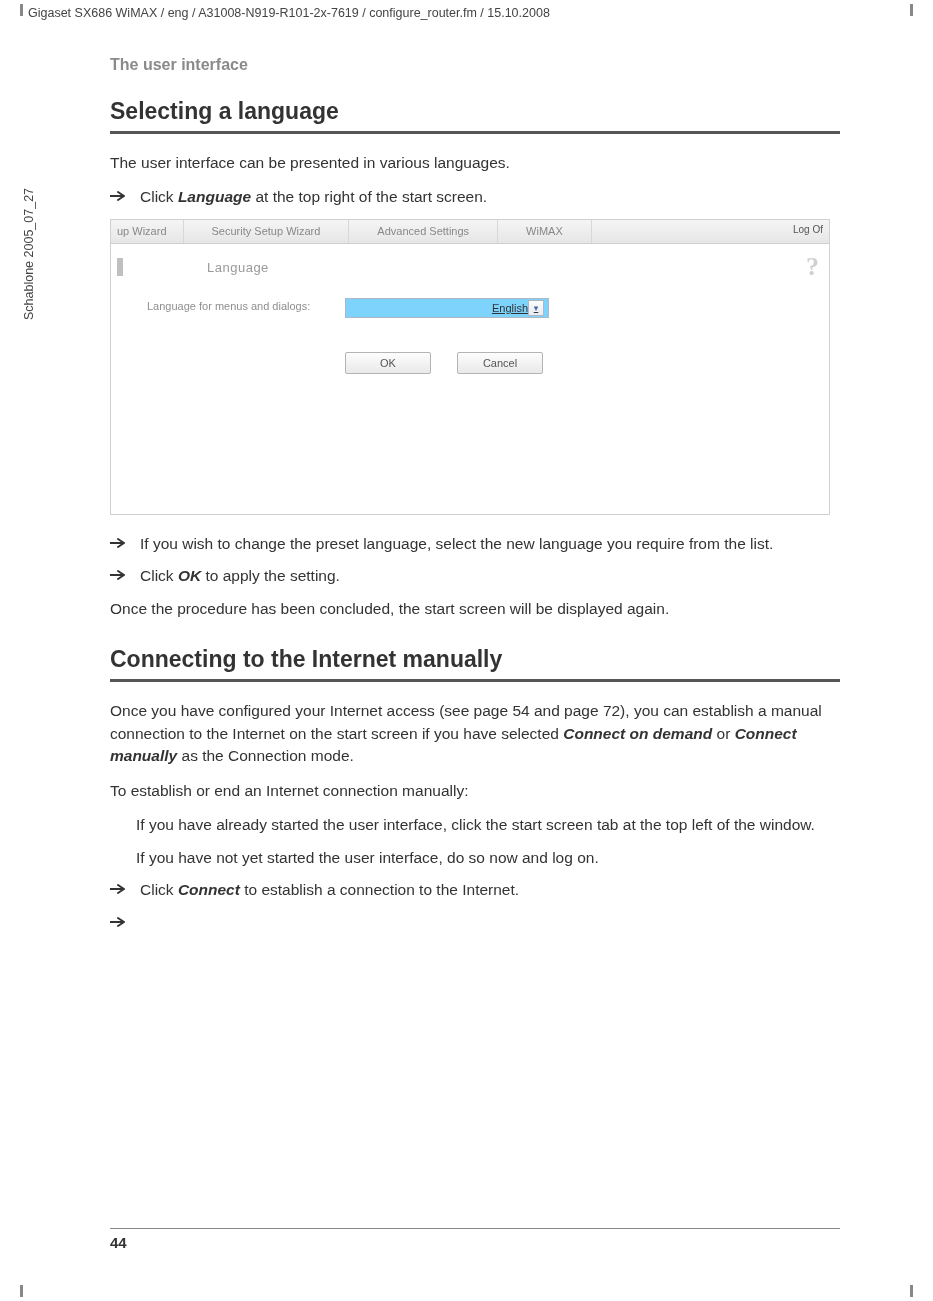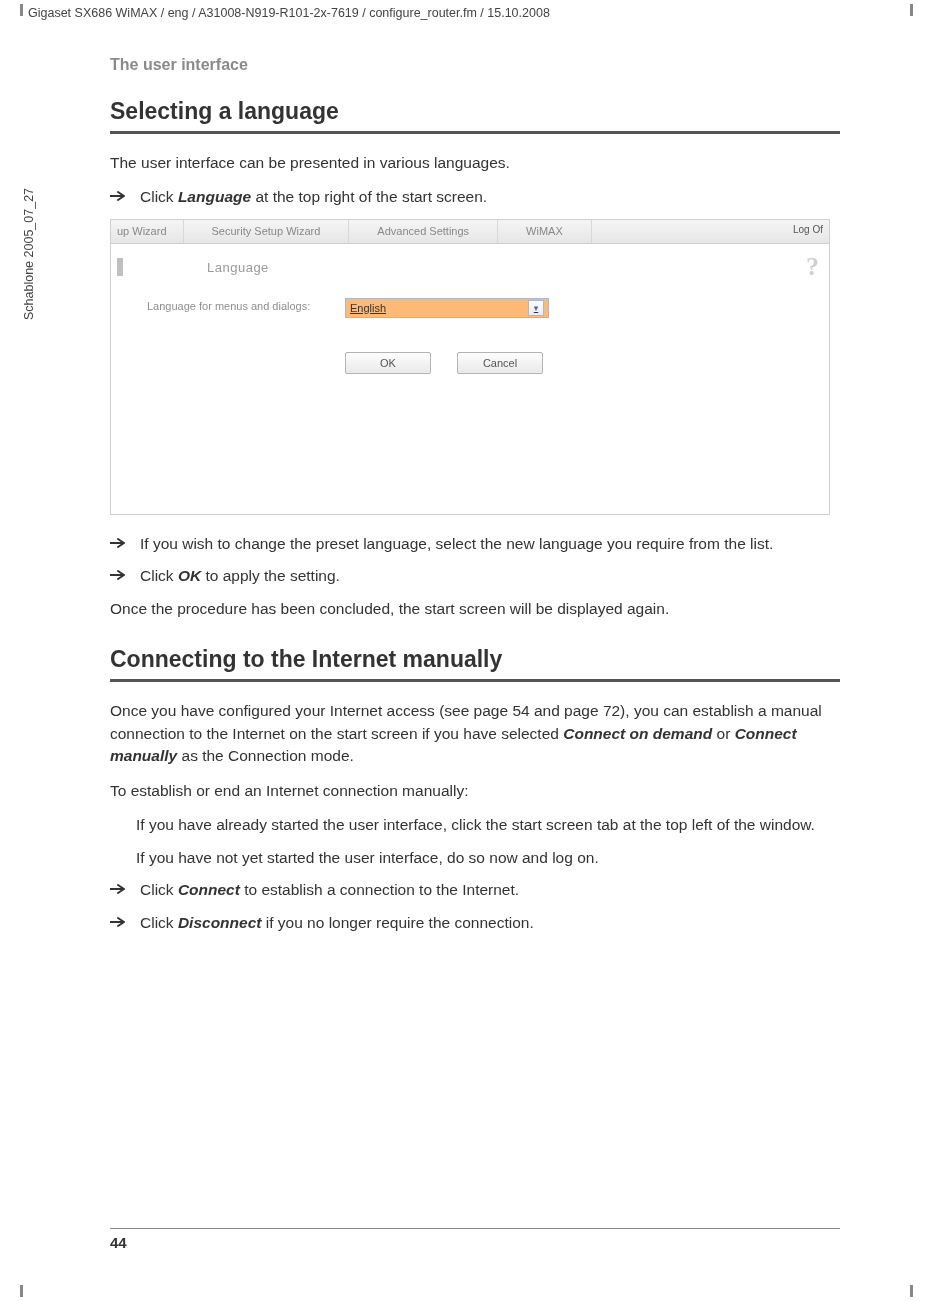--- a/index.html
+++ b/index.html
@@ -119,23 +119,23 @@
     position:absolute; right:10px; top:8px;
     font-size:26px; font-weight:700; color:#d0d0d0;
     font-family: Georgia, serif;
   }
   .ui-label {
     position:absolute; left:36px; top:56px; width:190px;
     text-align:left; font-size:11px; color:#8f8f8f; line-height:1.25;
   }
   .ui-select {
     position:absolute; left:234px; top:54px; width:204px; height:20px;
-    border:1px solid #aeb7c3; background:#fdba74; font-size:11px;
+    border:1px solid #aeb7c3; background:#7dd3fc; font-size:11px;
     display:flex; align-items:center; padding:0 4px; color:#333;
-    justify-content: space-between;
+    justify-content: flex-end;
     text-decoration: underline;
   }
   .ui-select .chev {
     width:16px; height:16px; border:1px solid #aeb7c3;
     background:linear-gradient(#fdfdfd,#e6ecf3);
     display:flex; align-items:center; justify-content:center;
     font-size:9px; color:#4a6a9a;
   }
   .ui-btn-row { position:absolute; left:234px; top:108px; display:flex; gap:26px; }
   .ui-btn {
@@ -262,21 +262,18 @@
       <span>Click </span><span class="bi">Connect</span><span> to establish a connection to the Internet.</span>
     </span>
   </div>
 
   <div class="step">
     <span class="arrow-icon">
       <svg width="18" height="12" viewBox="0 0 18 12">
           <path d="M0 6 H12 M8 2 L14 6 L8 10" stroke="#333" stroke-width="2" fill="none" stroke-linecap="round" stroke-linejoin="round"></path>
         </svg>
     </span>
-    <span>
-      <span>Click </span><span class="bi">Disconnect</span><span> if you no longer require the connection.</span>
-    </span>
   </div>
 
 </div>
 
 <div class="page-number-rule"></div>
 <div class="page-number">44</div>
 
 </body></html>

